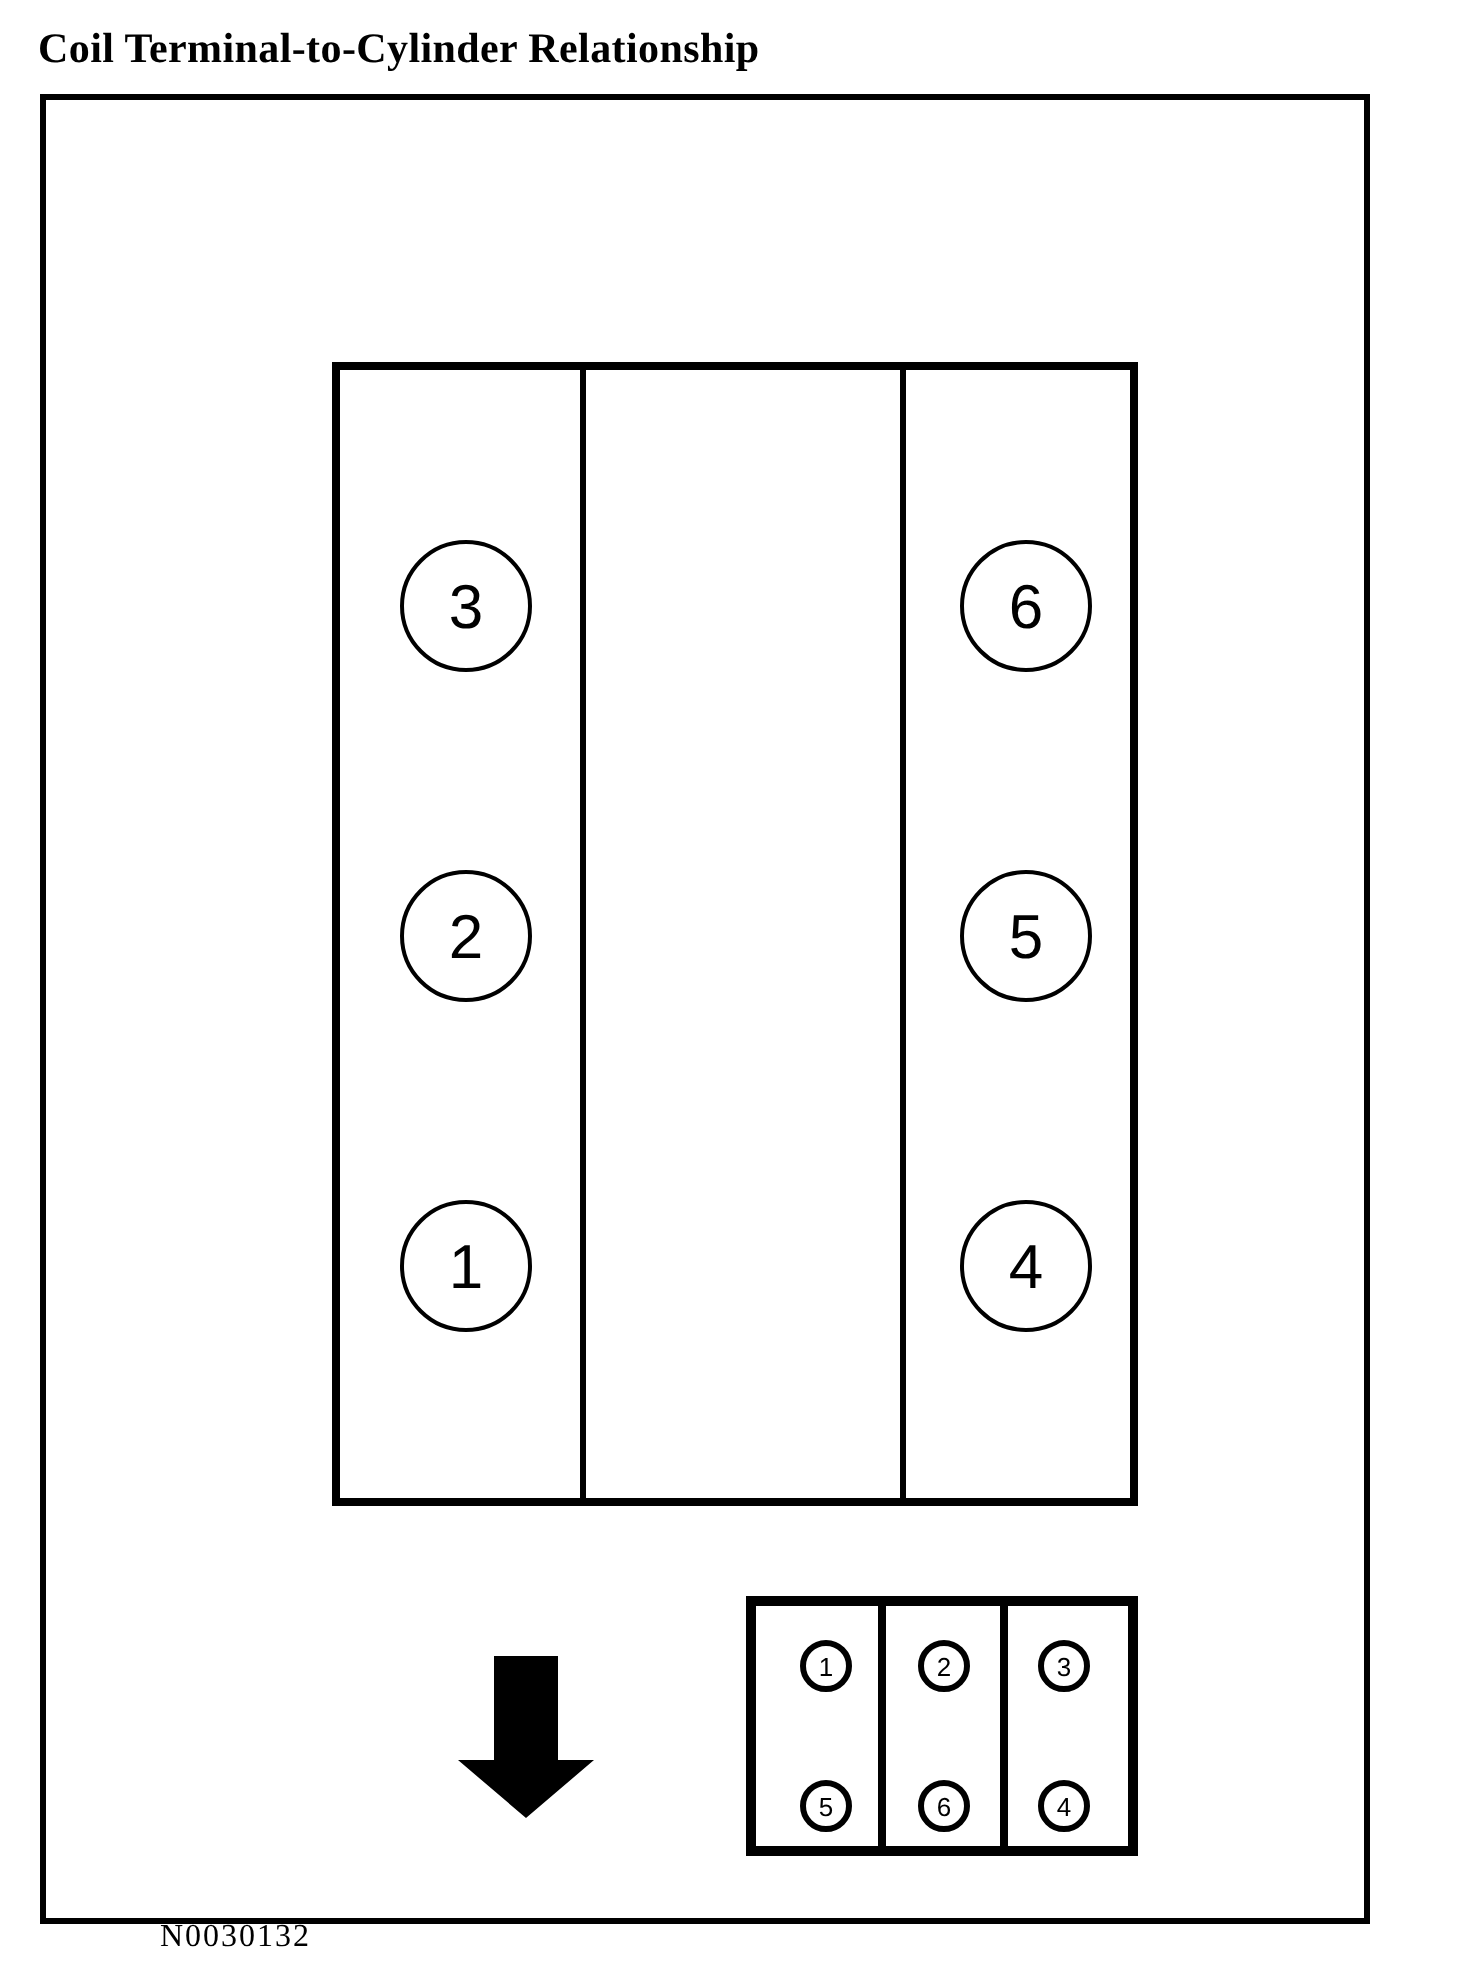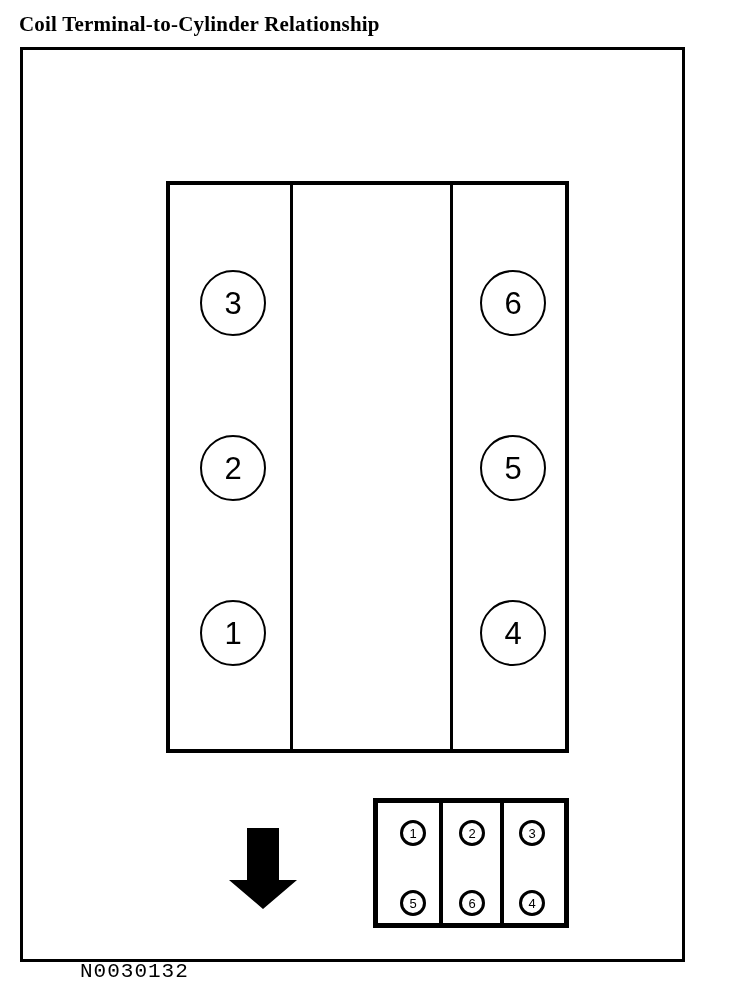--- a/index.html
+++ b/index.html
@@ -149,22 +149,22 @@
   .coil-col-2 { left: 81px; }
   .coil-col-3 { left: 141px; }
   .coil-row-1 { top: 17px; }
   .coil-row-2 { top: 87px; }
 
   
   .figure-id {
     position: absolute;
     left: 57px;
     top: 910px;
-    font-family: Liberation Mono, monospace;
-    font-size: 21px;
+    font-family: Liberation Serif, serif;
+    font-size: 16px;
     letter-spacing: 1px;
     color: #000000;
     white-space: nowrap;
   }
 </style>
 </head>
 <body>
 
 <div id="page">
 

